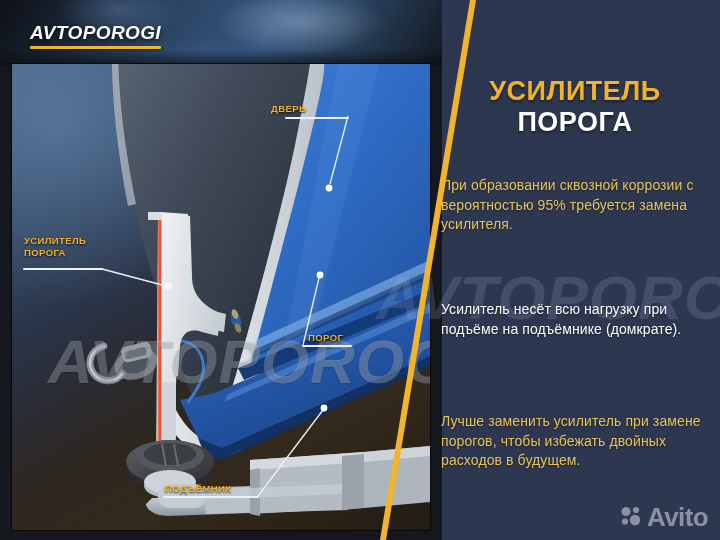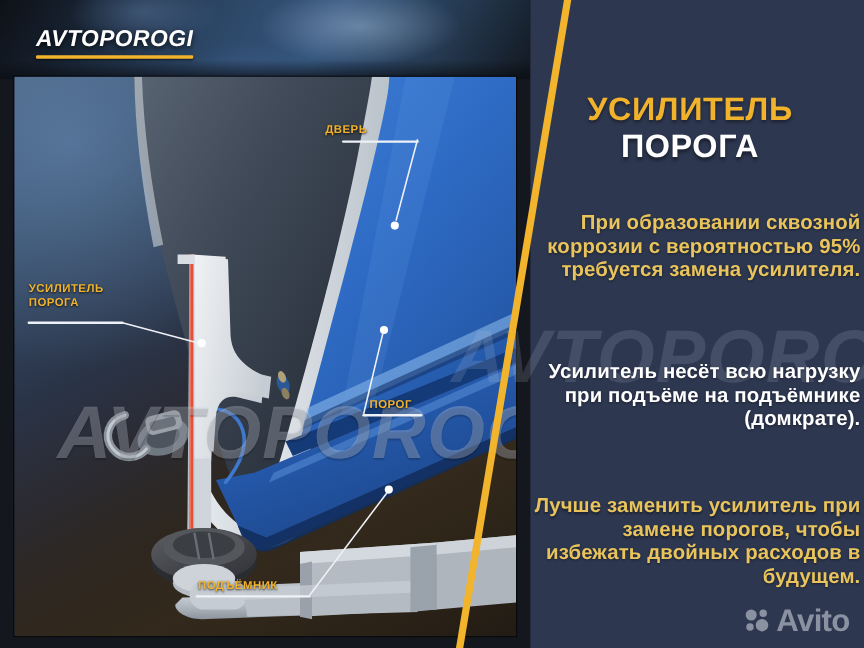--- a/index.html
+++ b/index.html
@@ -84,22 +84,22 @@
     background:#2d3750;
   }
   .rp-inner{position:absolute;left:0;top:0;width:278px;height:540px;}
   .title{
     position:absolute;left:-2px;top:76px;width:270px;text-align:center;
     font-weight:bold;line-height:31px;letter-spacing:.5px;
   }
   .t1{display:block;font-size:27px;color:#f2b32c;text-shadow:0 2px 3px rgba(0,0,0,.45);}
   .t2{display:block;font-size:27px;color:#ffffff;text-shadow:0 2px 3px rgba(0,0,0,.45);}
 
-  .para{position:absolute;left:-1px;width:276px;font-size:17px;line-height:19.6px;
-        font-weight:bold;letter-spacing:.1px;text-shadow:0 1px 2px rgba(0,0,0,.45);text-align:right;}
+  .para{position:absolute;left:-1px;width:276px;font-size:14px;line-height:19.6px;
+        font-weight:normal;letter-spacing:.1px;text-shadow:0 1px 2px rgba(0,0,0,.45);}
   .p-gold{color:#e9c45c;}
   .p-white{color:#ffffff;}
   #para1{top:176px;}
   #para2{top:300px;}
   #para3{top:400px;margin-top:12px;}
 
   
   .wm2{
     position:absolute;left:-66px;top:262px;
     font-size:62px;font-weight:bold;font-style:italic;letter-spacing:1px;
@@ -107,21 +107,21 @@
   }
 
   
   .logo{position:absolute;left:30px;top:22px;}
   .logo-txt{font-size:19px;font-weight:bold;font-style:italic;color:#ffffff;
             letter-spacing:.4px;text-shadow:0 2px 4px rgba(0,0,0,.7);}
   .logo-bar{margin-top:2px;height:3px;background:#f2b42c;border-radius:1px;
             box-shadow:0 1px 2px rgba(0,0,0,.6);}
 
   
-  .avito{position:absolute;right:12px;bottom:10px;display:flex;align-items:center;gap:4px;opacity:.62;}
+  .avito{position:absolute;right:12px;bottom:10px;display:flex;gap:4px;opacity:.62;}
   .avito-txt{font-size:26px;font-weight:bold;color:#c3c9d4;letter-spacing:-.6px;line-height:26px;}
 </style>
 </head>
 <body>
 
 <div id="ad">
 
   <div class="left-panel">
 
     <div class="photo-band"></div>

